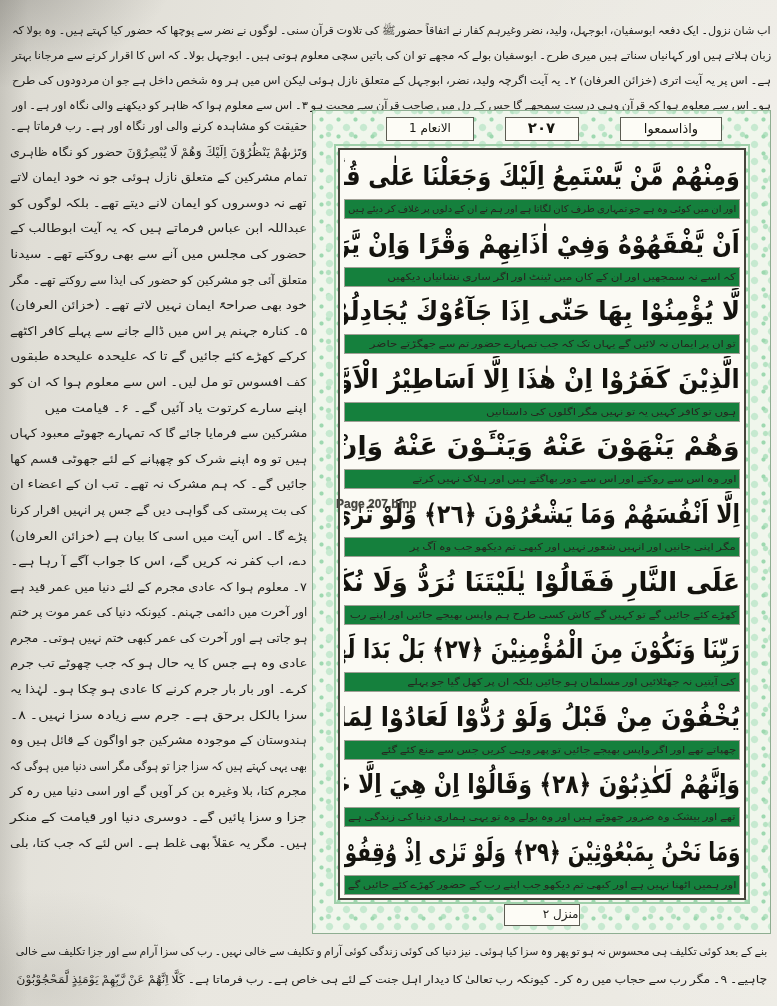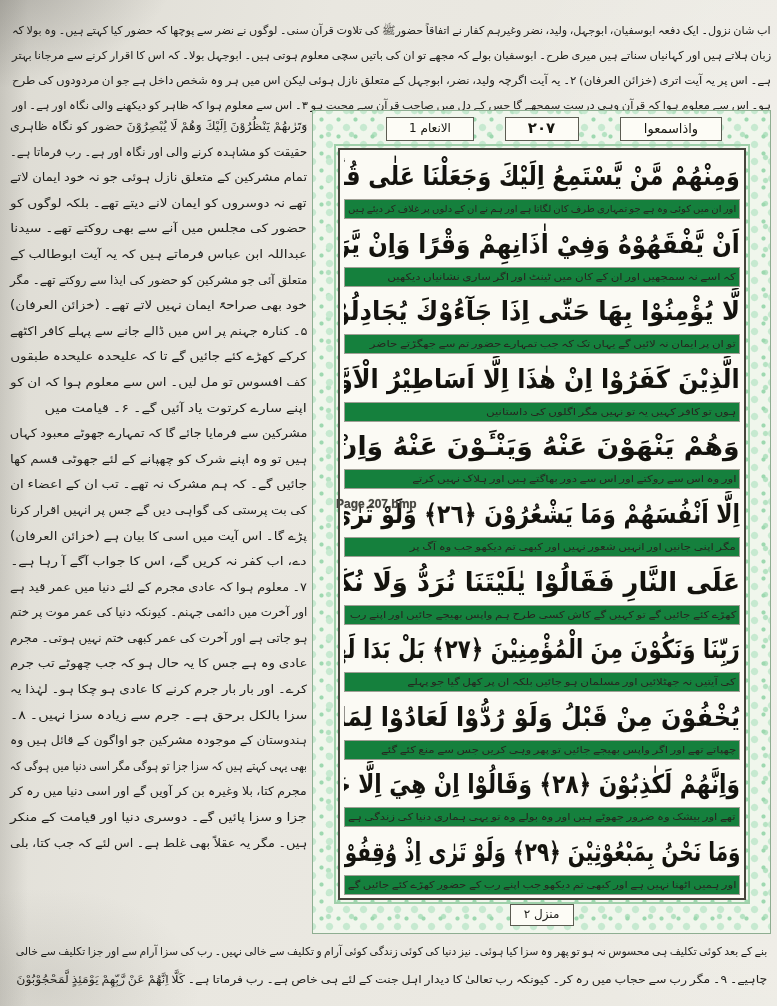--- a/index.html
+++ b/index.html
@@ -58,22 +58,22 @@
   .ayah>span{display:inline-block;white-space:nowrap;}
   .tarjuma{
     height:20px;line-height:18px;overflow:hidden;box-sizing:border-box;
     border:1px solid #a09f95;background:#15803d;color:#26251f;
     font-size:9.5px;word-spacing:-1px;padding:0 3px;
     text-align:justify;text-align-last:justify;white-space:nowrap;
   }
   .tarjuma>span{display:inline-block;white-space:nowrap;}
   .manzil{
     position:absolute;bottom:8px;left:50%;transform:translateX(-50%);
-    width:62px;height:20px;line-height:19px;text-align:center;
-    background:#fdfcf6;border:1px solid #5c5c52;font-size:12px;z-index:3;overflow:hidden;
+    width:62px;height:20px;line-height:19px;text-align:right;
+    background:#fdfcf6;border:1px solid #5c5c52;font-size:12px;z-index:3;overflow:hidden;padding-left:12px;
   }
   .filename{
     position:absolute;left:336px;top:497px;z-index:9;direction:ltr;
     font-family:"Liberation Sans","DejaVu Sans",sans-serif;
     font-size:12px;font-weight:bold;color:#45453f;letter-spacing:0;
     text-shadow:0 0 1px rgba(70,70,64,.6);
   }
 </style>
 </head>
 <body>
@@ -83,26 +83,26 @@
   <div class="top-block">
 
   <div class="c-line"><span class="fit" style="transform: scaleX(1.016); transform-origin: right center;">اب شان نزول۔ ایک دفعہ ابوسفیان، ابوجہل، ولید، نضر وغیرہم کفار نے اتفاقاً حضورﷺ کی تلاوت قرآن سنی۔ لوگوں نے نضر سے پوچھا کہ حضور کیا کہتے ہیں۔ وہ بولا کہ</span></div>
       <div class="c-line"><span class="fit" style="transform: scaleX(1.041); transform-origin: right center;">زبان ہلاتے ہیں اور کہانیاں سناتے ہیں میری طرح۔ ابوسفیان بولے کہ مجھے تو ان کی باتیں سچی معلوم ہوتی ہیں۔ ابوجہل بولا۔ کہ اس کا اقرار کرنے سے مرجانا بہتر</span></div>
       <div class="c-line"><span class="fit" style="transform: scaleX(1.066); transform-origin: right center;">ہے۔ اس پر یہ آیت اتری (خزائن العرفان) ۲۔ یہ آیت اگرچہ ولید، نضر، ابوجہل کے متعلق نازل ہوئی لیکن اس میں ہر وہ شخص داخل ہے جو ان مردودوں کی طرح</span></div>
       <div class="c-line"><span class="fit" style="transform: scaleX(1.048); transform-origin: right center;">ہو۔ اس سے معلوم ہوا کہ قرآن وہی درست سمجھے گا جس کے دل میں صاحب قرآن سے محبت ہو ۳۔ اس سے معلوم ہوا کہ ظاہر کو دیکھنے والی نگاہ اور ہے۔ اور</span></div>
     </div>
 
   <div class="left-col">
 
-  <div class="c-line"><span class="fit" style="transform: scaleX(1.088); transform-origin: right center;">وَتَرٰىهُمْ يَنْظُرُوْنَ اِلَيْكَ وَهُمْ لَا يُبْصِرُوْنَ حضور کو نگاہ ظاہری</span></div>
-      <div class="c-line"><span class="fit" style="transform: scaleX(1.003); transform-origin: right center;">حقیقت کو مشاہدہ کرنے والی اور نگاہ اور ہے۔ رب فرماتا ہے۔</span></div>
+  <div class="c-line"><span class="fit" style="transform: scaleX(1.003); transform-origin: right center;">حقیقت کو مشاہدہ کرنے والی اور نگاہ اور ہے۔ رب فرماتا ہے۔</span></div>
+      <div class="c-line"><span class="fit" style="transform: scaleX(1.088); transform-origin: right center;">وَتَرٰىهُمْ يَنْظُرُوْنَ اِلَيْكَ وَهُمْ لَا يُبْصِرُوْنَ حضور کو نگاہ ظاہری</span></div>
       <div class="c-line"><span class="fit" style="transform: scaleX(1.134); transform-origin: right center;">تمام مشرکین کے متعلق نازل ہوئی جو نہ خود ایمان لاتے</span></div>
       <div class="c-line"><span class="fit" style="transform: scaleX(1.179); transform-origin: right center;">تھے نہ دوسروں کو ایمان لانے دیتے تھے۔ بلکہ لوگوں کو</span></div>
+      <div class="c-line"><span class="fit" style="transform: scaleX(1.202); transform-origin: right center;">عبداللہ ابن عباس فرماتے ہیں کہ یہ آیت ابوطالب کے</span></div>
       <div class="c-line"><span class="fit" style="transform: scaleX(1.212); transform-origin: right center;">حضور کی مجلس میں آنے سے بھی روکتے تھے۔ سیدنا</span></div>
-      <div class="c-line"><span class="fit" style="transform: scaleX(1.202); transform-origin: right center;">عبداللہ ابن عباس فرماتے ہیں کہ یہ آیت ابوطالب کے</span></div>
       <div class="c-line"><span class="fit" style="transform: scaleX(1.035); transform-origin: right center;">متعلق آئی جو مشرکین کو حضور کی ایذا سے روکتے تھے۔ مگر</span></div>
       <div class="c-line"><span class="fit" style="transform: scaleX(1.169); transform-origin: right center;">خود بھی صراحۃً ایمان نہیں لاتے تھے۔ (خزائن العرفان)</span></div>
       <div class="c-line"><span class="fit" style="transform: scaleX(1.129); transform-origin: right center;">۵۔ کنارہ جہنم پر اس میں ڈالے جانے سے پہلے کافر اکٹھے</span></div>
       <div class="c-line"><span class="fit" style="transform: scaleX(1.183); transform-origin: right center;">کرکے کھڑے کئے جائیں گے تا کہ علیحدہ علیحدہ طبقوں</span></div>
       <div class="c-line"><span class="fit" style="transform: scaleX(1.183); transform-origin: right center;">کف افسوس تو مل لیں۔ اس سے معلوم ہوا کہ ان کو</span></div>
       <div class="c-line"><span class="fit" style="transform: scaleX(1.25); transform-origin: right center;">اپنے سارے کرتوت یاد آئیں گے۔ ۶۔ قیامت میں</span></div>
       <div class="c-line"><span class="fit" style="transform: scaleX(1.117); transform-origin: right center;">مشرکین سے فرمایا جائے گا کہ تمہارے جھوٹے معبود کہاں</span></div>
       <div class="c-line"><span class="fit" style="transform: scaleX(1.174); transform-origin: right center;">ہیں تو وہ اپنے شرک کو چھپانے کے لئے جھوٹی قسم کھا</span></div>
       <div class="c-line"><span class="fit" style="transform: scaleX(1.188); transform-origin: right center;">جائیں گے۔ کہ ہم مشرک نہ تھے۔ تب ان کے اعضاء ان</span></div>
       <div class="c-line"><span class="fit" style="transform: scaleX(1.096); transform-origin: right center;">کی بت پرستی کی گواہی دیں گے جس پر انہیں اقرار کرنا</span></div>

